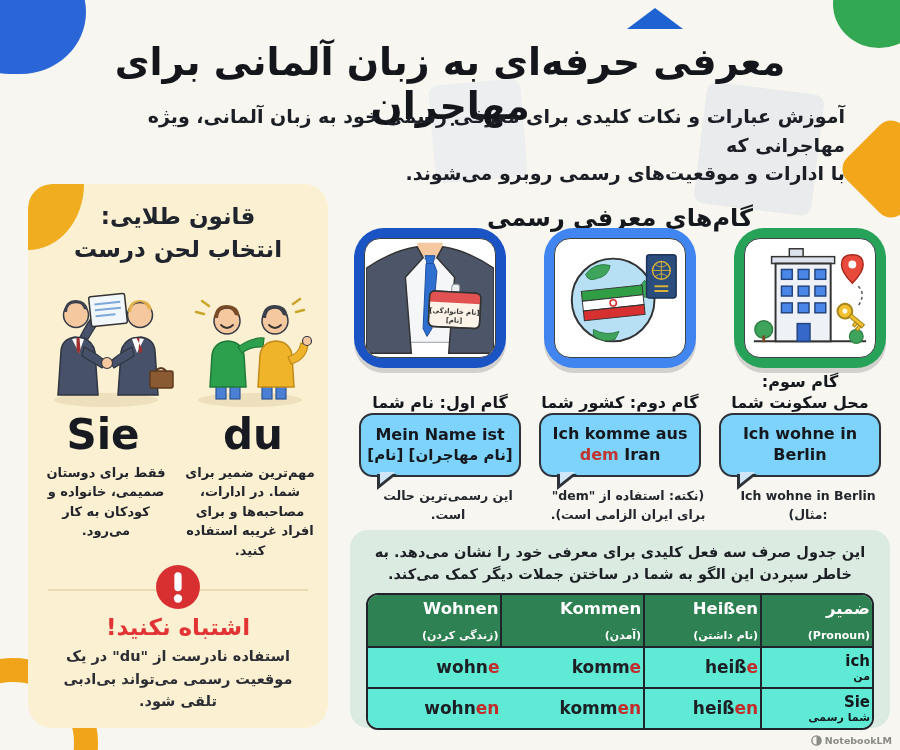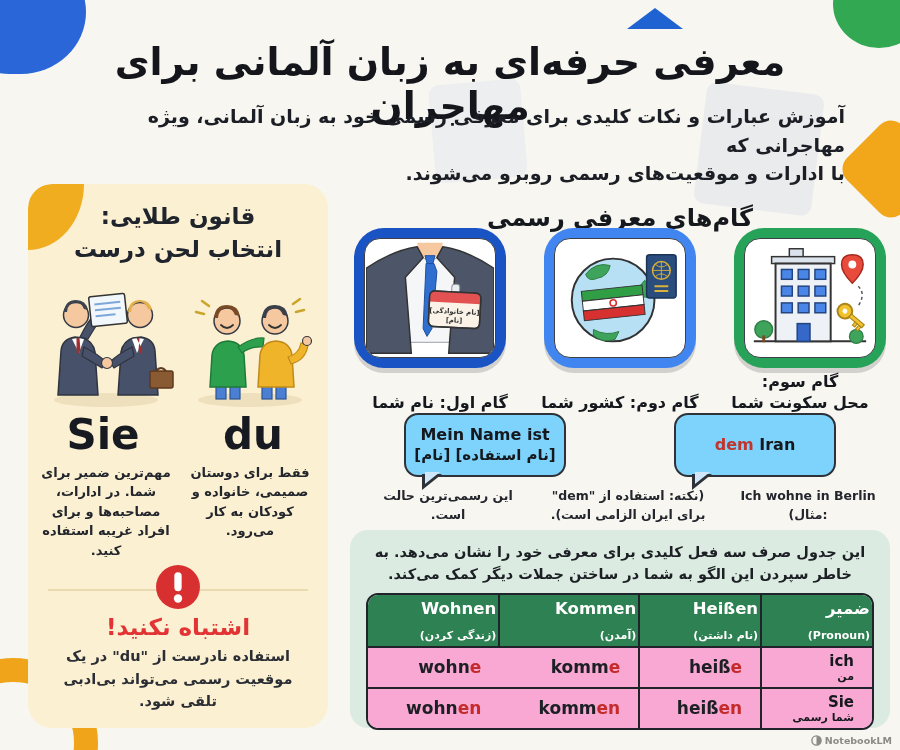--- a/index.html
+++ b/index.html
@@ -96,21 +96,21 @@
     color:#1c1f24; line-height:1.5; direction:rtl; }
   .table-wrap { margin:0 16px; border:2px solid #20242a; border-radius:12px;
     overflow:hidden; background:#fbfdfa; }
   table { width:100%; border-collapse:collapse; }
   th, td { text-align:right; border-inline-end:2px solid #20242a; border-bottom:2px solid #20242a; }
   th:last-child, td:last-child { border-inline-end:none; }
   tr:last-child td { border-bottom:none; }
   th { background:#2e8152; color:#fff; padding:4px 2px; }
   .th-de { font-size:16.5px; font-weight:700; }
   .th-sub { font-size:11px; font-weight:700; margin-top:11px; }
-  td { padding:4px 18px; background:#f9a8d4; }
+  td { padding:4px 2px; background:#5eead4; }
   .p-main { font-size:15px; font-weight:700; color:#15181d; }
   .p-sub { font-size:11px; font-weight:700; color:#15181d; direction:rtl; }
   .verb { font-size:17px; font-weight:700; color:#1c1f24; }
   .verb .end { color:#c42b2b; }
   .col-pron { width:22%; }
 
   
   .watermark { position:absolute; z-index:3; right:8px; top:735px; display:flex;
     align-items:center; gap:3px; color:#8b8b86; font-size:9.5px; font-weight:700; }
 </style>
@@ -192,29 +192,29 @@
         <circle cx="127" cy="66" r="4.5" fill="#f6c8a0" stroke="#343a45" stroke-width="1.2"></circle>
       </svg>
     </div>
 
     <div class="pron-row">
       <div class="pron">Sie</div>
       <div class="pron">du</div>
     </div>
 
     <div class="pron-desc-row">
+      <div class="pron-desc pre">فقط برای دوستان
+صمیمی، خانواده و
+کودکان به کار
+می‌رود.</div>
       <div class="pron-desc pre">مهم‌ترین ضمیر برای
 شما. در ادارات،
 مصاحبه‌ها و برای
 افراد غریبه استفاده
 کنید.</div>
-      <div class="pron-desc pre">فقط برای دوستان
-صمیمی، خانواده و
-کودکان به کار
-می‌رود.</div>
     </div>
 
     <div class="divider-row">
       <div class="divider-line"></div>
       <div class="warn-icon-wrap">
         <svg width="46" height="46" viewBox="0 0 44 44">
           <circle cx="22" cy="22" r="21" fill="#d83030"></circle>
           <rect x="18.5" y="8" width="7" height="18" rx="3.5" fill="#fff"></rect>
           <circle cx="22" cy="33" r="4" fill="#fff"></circle>
         </svg>
@@ -314,26 +314,33 @@
     <div class="step-label pre">گام اول: نام شما</div>
     <div class="step-label pre">گام دوم: کشور شما</div>
     <div class="step-label pre">گام سوم:
 محل سکونت شما</div>
   </div>
 
   <div class="bubbles-row">
     <div class="bubble-col">
       <div class="bubble">
         <div class="bubble-line">Mein Name ist</div>
-        <div class="bubble-line fa">[نام استفاده] [نام]</div>
+        <div class="bubble-line fa">[نام مهاجران] [نام]</div>
       </div>
     </div>
     <div class="bubble-col">
       <div class="bubble">
+        <div class="bubble-line">Ich komme aus</div>
         <div class="bubble-line"><span class="hl-red">dem</span><span> Iran</span></div>
+      </div>
+    </div>
+    <div class="bubble-col">
+      <div class="bubble">
+        <div class="bubble-line">Ich wohne in</div>
+        <div class="bubble-line">Berlin</div>
       </div>
     </div>
   </div>
 
   <div class="notes-row">
     <div class="note rtl pre">این رسمی‌ترین حالت است.</div>
     <div class="note rtl pre">(نکته: استفاده از "dem"
 برای ایران الزامی است).</div>
     <div class="note pre" dir="ltr">Ich wohne in Berlin
 (مثال:</div>

